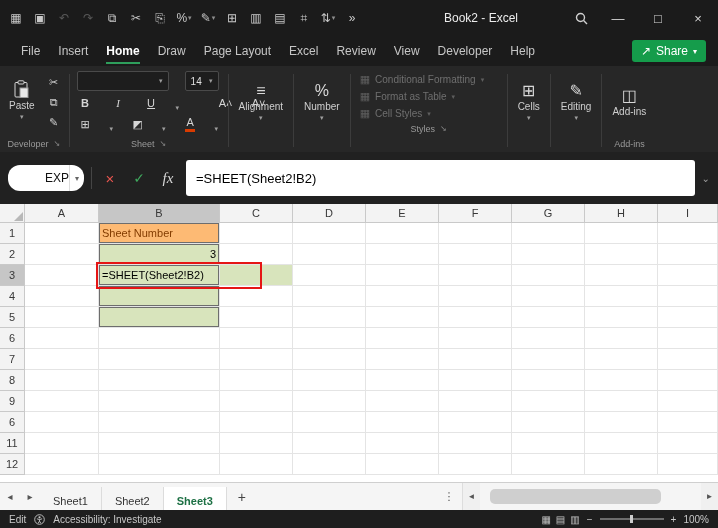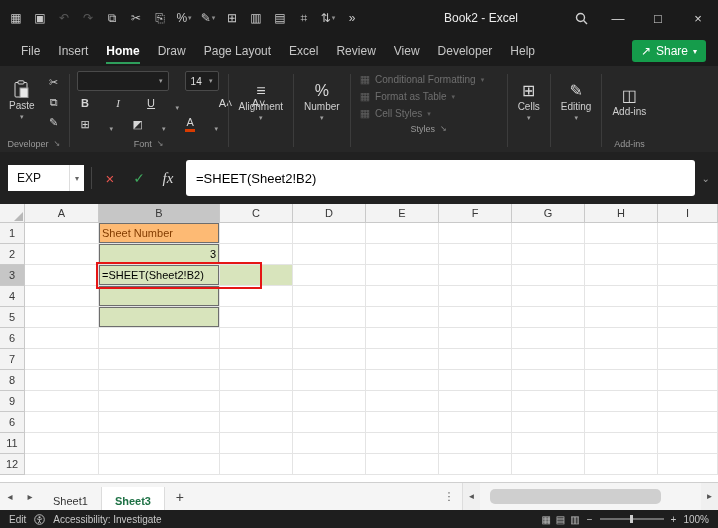--- a/index.html
+++ b/index.html
@@ -48,21 +48,21 @@
 .fmt-btn.u{text-decoration:underline;}
 .mini-dd{font-size:7px;color:#9f9f9f;}
 .fg-sep{width:1px;height:16px;background:#3c3c3c;margin:0 3px;}
 .fontcolor-a{border-bottom:3px solid #D83B01;padding:0 1px;line-height:1.1;}
 .styles-group{padding:4px 6px 0 6px;display:flex;flex-direction:column;gap:4px;width:150px;}
 .style-item{display:flex;align-items:center;gap:5px;font-size:10px;color:#6f6f6f;white-space:nowrap;}
 .style-item .si{font-size:11px;color:#5e5e5e;}
 .style-item .dd{font-size:7px;color:#5e5e5e;}
 
 .formula-row{flex:0 0 52px;background:#212121;display:flex;align-items:center;padding:0 8px;gap:7px;}
-.name-box{width:76px;height:26px;background:#fff;border-radius:0;display:flex;align-items:center;color:#111;overflow:hidden;}
+.name-box{width:76px;height:26px;background:#fff;border-radius:12px;display:flex;align-items:center;color:#111;overflow:hidden;text-align:right;}
 .name-box .val{flex:1;padding-left:9px;font-size:12px;}
 .name-box .nb-dd{width:15px;height:100%;display:flex;align-items:center;justify-content:center;color:#666;font-size:8px;border-left:1px solid #ddd;}
 .fdiv{width:1px;height:22px;background:#454545;}
 .fbtn{width:22px;height:22px;display:flex;align-items:center;justify-content:center;font-size:14px;}
 .fbtn.cancel{color:#E8554F;font-size:15px;}
 .fbtn.enter{color:#3FA95E;}
 .fbtn.fx{color:#d9d9d9;font-style:italic;font-family:"Liberation Serif",serif;font-size:15px;}
 .formula-input{flex:1;height:36px;background:#fff;border-radius:3px;color:#000;font-size:13px;display:flex;align-items:center;padding:0 10px;white-space:nowrap;}
 .fchev{color:#9f9f9f;font-size:10px;}
 
@@ -215,21 +215,21 @@
               <span>◩</span>
             </div>
           <span class="mini-dd">▾</span>
           <div class="fmt-btn">
               <span class="fontcolor-a">A</span>
             </div>
           <span class="mini-dd">▾</span>
         </div>
       </div>
       <div class="rg-label">
-        <span>Font</span>
+        <span>Sheet</span>
         <span class="launcher">↘</span>
       </div>
     </div>
 
     <div class="vsep"></div>
 
     <div class="rgroup">
       <div class="rg-body center">
         <div class="bigbtn">
           <span class="bicon">≡</span>
@@ -466,20 +466,21 @@
       <div class="cell"></div>
       <div class="cell"></div>
       <div class="red-annotation" style="left: 96px; top: 58px; width: 166px; height: 27px; border-color: rgb(229, 21, 21);"></div>
     </div>
 
   <div class="sheetbar">
     <div class="nav-arrow">◂</div>
     <div class="nav-arrow">▸</div>
     <div id="sheet-tabs">
         <div class="stab">Sheet1</div>
+        <div class="stab">Sheet2</div>
         <div class="stab active">Sheet3</div>
       </div>
     <div class="add-btn">+</div>
     <div style="flex:1"></div>
     <div class="tab-menu">⋮</div>
     <div class="hscroll">
       <div class="hs-arrow">◄</div>
       <div class="hs-track">
         <div class="hs-thumb"></div>
       </div>

